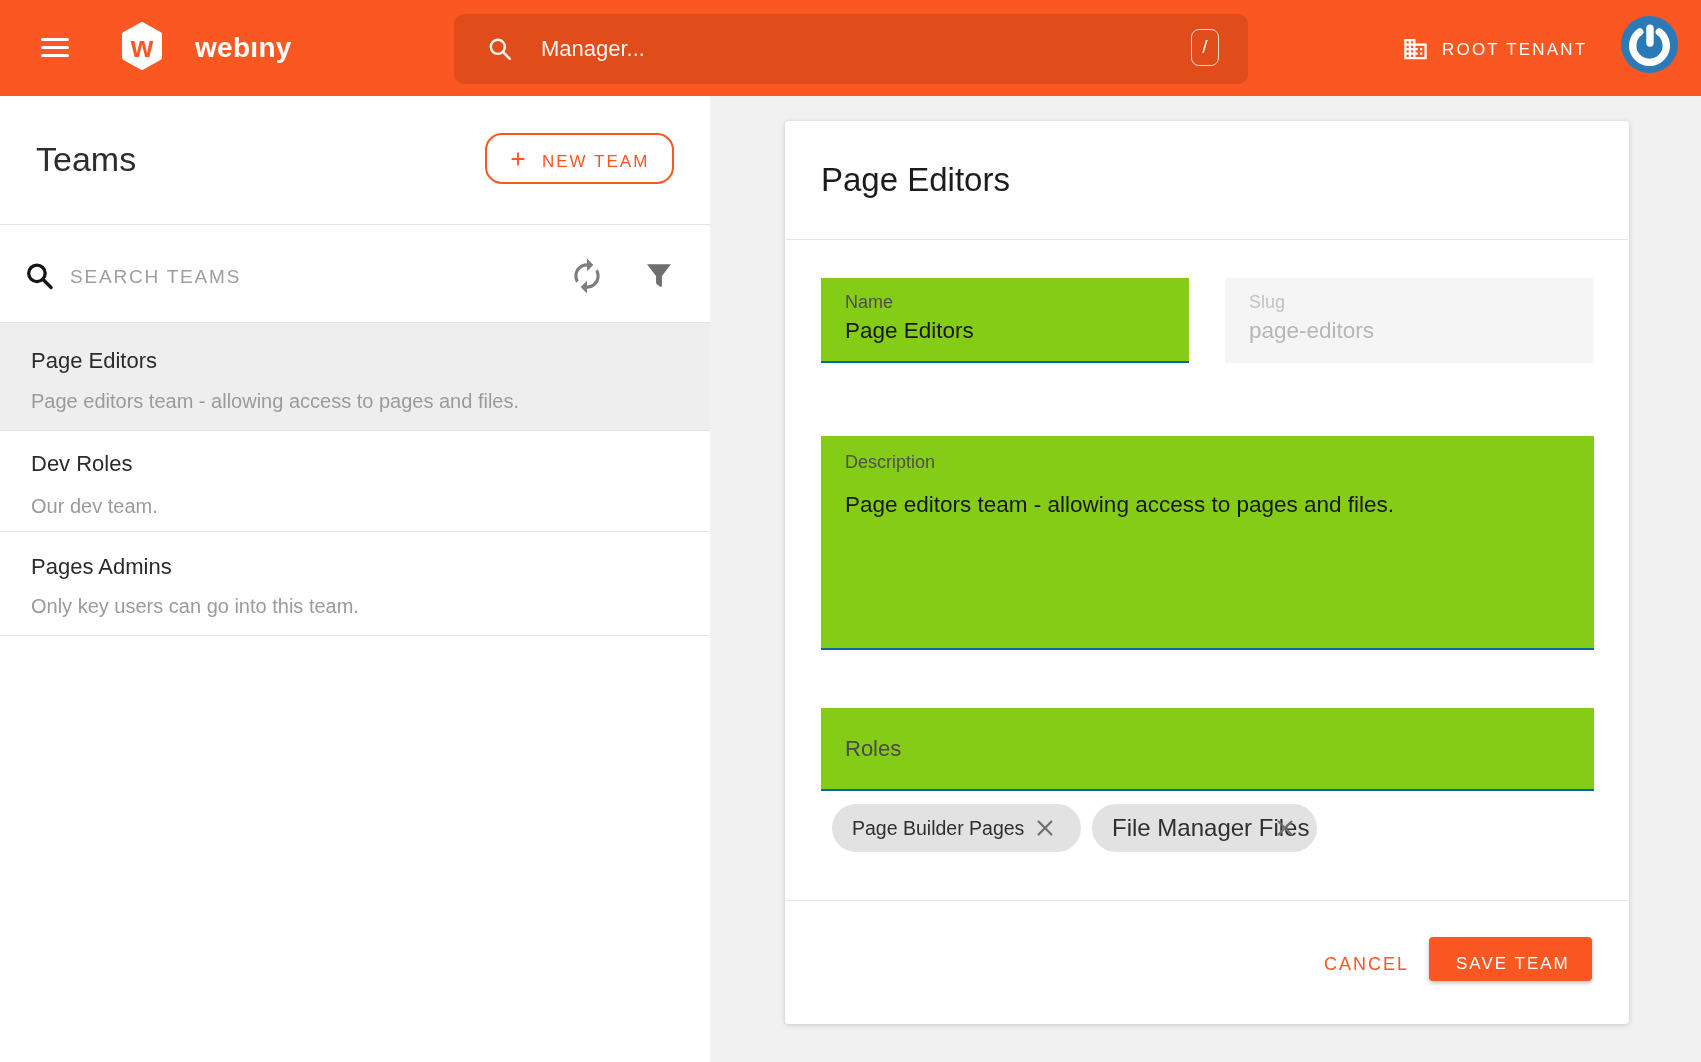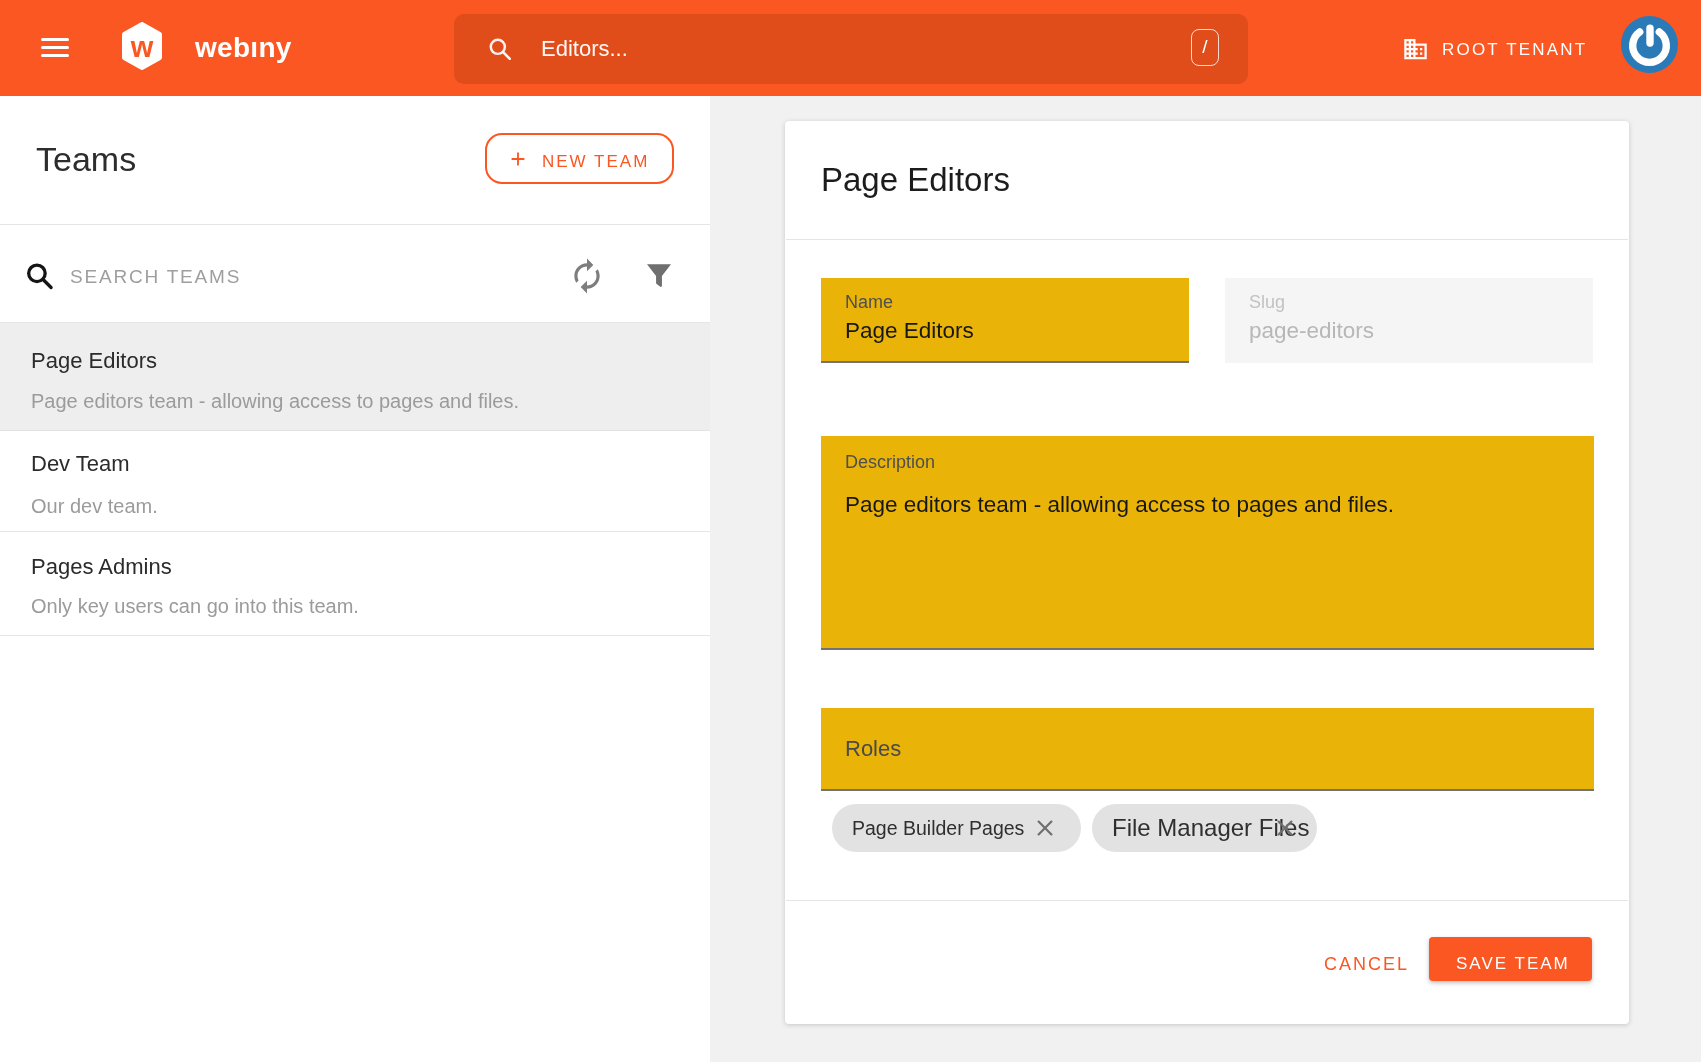--- a/index.html
+++ b/index.html
@@ -35,21 +35,21 @@
   #div3 { left:0px; top:430px; width:710px; background:#e2e2e2;}
   #div4 { left:0px; top:531px; width:710px; }
   #div5 { left:0px; top:635px; width:710px; }
 
   
   #rightpanel { left:710px; top:96px; width:991px; height:966px; background:#f1f1f1; }
   #card { left:785px; top:121px; width:844px; height:903px; background:#fff; border-radius:4px; box-shadow:0 1px 5px rgba(0,0,0,0.18); }
   #cardtitle { left:821px; top:160px; font-size:33px; color:#1c1c1c; line-height:40px; }
   #carddiv1 { left:786px; top:239px; width:842px; }
 
-  .field { background:#eab308; border-bottom:2px solid #737373; }
+  .field { background:#84cc16; border-bottom:2px solid #0369a1; }
   .flabel { position:absolute; left:24px; font-size:18px; color:#4f4f4f; line-height:20px; }
   .fvalue { position:absolute; left:24px; font-size:22.5px; color:#171717; line-height:26px; }
   #fname { left:821px; top:278px; width:368px; height:85px; }
   #fslug { left:1225px; top:278px; width:368px; height:85px; background:#f5f5f5; border-bottom:none; }
   #fslug .flabel { color:#c2c2c2; }
   #fslug .fvalue { color:#b7b7b7; }
   #fdesc { left:821px; top:436px; width:773px; height:214px; }
   #froles { left:821px; top:708px; width:773px; height:83px; }
   #froles .fvalue { font-size:22px; color:#4a4a4a; }
 
@@ -76,21 +76,21 @@
       <path d="M23 3 L40 12.5 L40 35.5 L23 45 L6 35.5 L6 12.5 Z" fill="#fff" stroke="#fff" stroke-width="6" stroke-linejoin="round"></path>
       <text x="23" y="34.5" font-family="Liberation Sans, sans-serif" font-size="29" font-weight="bold" fill="#fa5723" text-anchor="middle">w</text>
     </svg>
     <div class="abs" style="left:175px; top:31px; color:#fff; font-size:28px; font-weight:bold; letter-spacing:0.3px; line-height:33px;margin-left:20px;">webıny</div>
 
     <div class="abs" id="searchbox"></div>
     <svg class="abs" style="left:487px; top:36px;" width="26" height="26" viewBox="0 0 24 24">
       <circle cx="10" cy="10" r="6.5" fill="none" stroke="rgba(255,255,255,0.92)" stroke-width="2.3"></circle>
       <line x1="15" y1="15" x2="21" y2="21" stroke="rgba(255,255,255,0.92)" stroke-width="2.3" stroke-linecap="round"></line>
     </svg>
-    <div class="abs" id="searchtxt">Editors...</div>
+    <div class="abs" id="searchtxt">Manager...</div>
     <div class="abs" id="slashkey">/</div>
 
     <svg class="abs" style="left:1402px; top:35px;" width="27" height="28" viewBox="0 0 24 24">
       <path fill="#fff" d="M12 7V3H2v18h20V7H12zM6 19H4v-2h2v2zm0-4H4v-2h2v2zm0-4H4V9h2v2zm0-4H4V5h2v2zm4 12H8v-2h2v2zm0-4H8v-2h2v2zm0-4H8V9h2v2zm0-4H8V5h2v2zm10 12h-8v-2h2v-2h-2v-2h2v-2h-2V9h8v10zm-2-8h-2v2h2v-2zm0 4h-2v2h2v-2z"></path>
     </svg>
     <div class="abs" id="tenant">ROOT TENANT</div>
 
     <div class="abs" id="avatar">
       <svg width="57" height="57" viewBox="0 0 57 57">
         <g transform="translate(28.5,29.5)">
@@ -123,21 +123,21 @@
 
   <svg class="abs" style="left:643px; top:259px;" width="32" height="32" viewBox="0 0 24 24">
     <path fill="#6f6f6f" d="M3 4h18l-6.8 8.7v7.3c0 .6-.75 1.15-1.2.8l-2.3-1.7c-.3-.25-.9-.6-.9-1.1v-5.3L3 4z"></path>
   </svg>
   <div class="abs hdiv" id="div2"></div>
 
   <div class="abs" id="sel"></div>
   <div class="abs litem-t" style="left:31px; top:348px;">Page Editors</div>
   <div class="abs litem-d" style="left:31px; top:389px;">Page editors team - allowing access to pages and files.</div>
   <div class="abs hdiv" id="div3"></div>
-  <div class="abs litem-t" style="left:31px; top:451px;">Dev Team</div>
+  <div class="abs litem-t" style="left:31px; top:451px;">Dev Roles</div>
   <div class="abs litem-d" style="left:31px; top:494px;">Our dev team.</div>
   <div class="abs hdiv" id="div4"></div>
   <div class="abs litem-t" style="left:31px; top:554px;">Pages Admins</div>
   <div class="abs litem-d" style="left:31px; top:594px;">Only key users can go into this team.</div>
   <div class="abs hdiv" id="div5"></div>
 
   <div class="abs" id="rightpanel"></div>
   <div class="abs" id="card"></div>
   <div class="abs" id="cardtitle">Page Editors</div>
   <div class="abs hdiv" id="carddiv1"></div>

